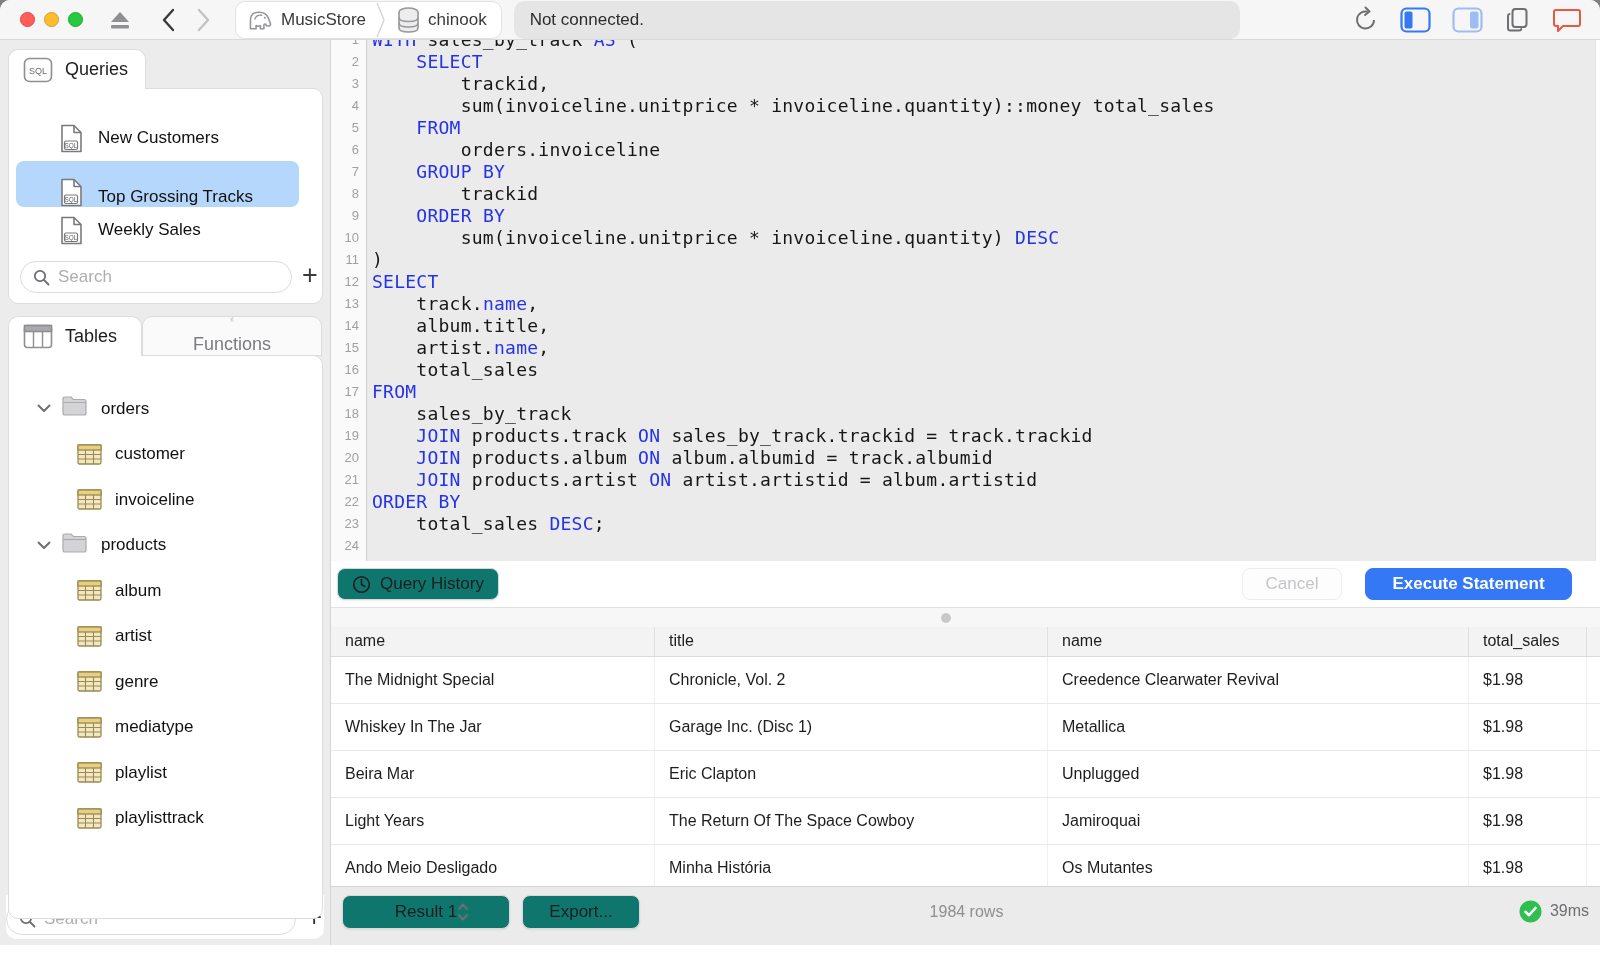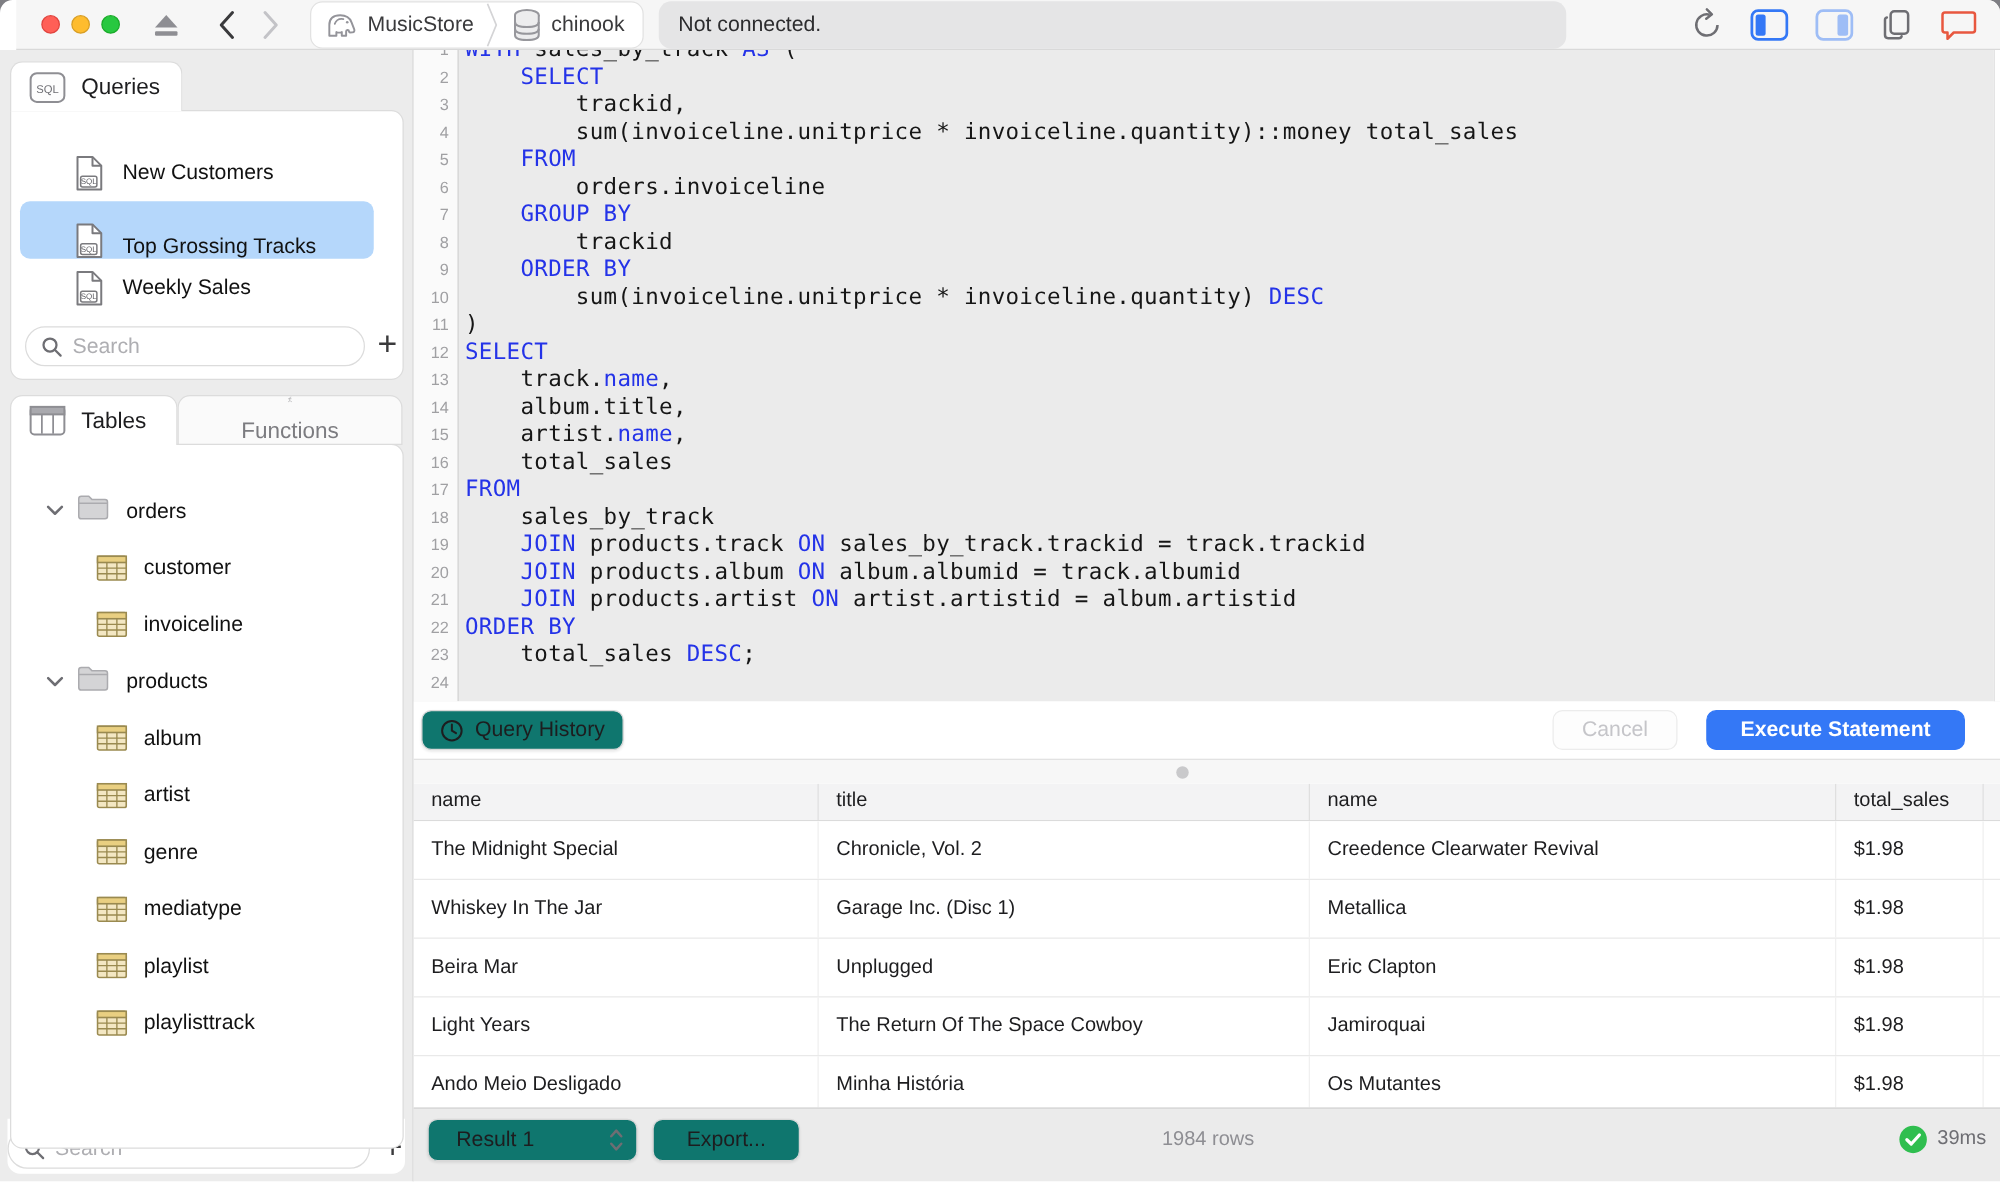--- a/index.html
+++ b/index.html
@@ -2,21 +2,21 @@
 <html><head>
 <meta charset="utf-8">
 <style>
   * { margin:0; padding:0; box-sizing:border-box; }
   html,body { background:#7e7e83; font-family:"Liberation Sans", sans-serif; }
   .window { position:relative; width:1600px; height:960px; background:#fff;
             border-radius:10px 10px 0 0; overflow:hidden; }
 
   
   .titlebar { position:relative; height:40px; background:#f6f6f6; border-bottom:1px solid #d9d9d9;
-              display:flex; align-items:center;margin-left:13px; }
+              display:flex; align-items:center; }
   .traffic { display:flex; gap:9px; margin-left:20px; }
   .dot { width:15px; height:15px; border-radius:50%; }
   .dot.red { background:#ff5f57; border:0.5px solid #e0443e; }
   .dot.yellow { background:#febc2e; border:0.5px solid #d89e24; }
   .dot.green { background:#28c840; border:0.5px solid #1aab29; }
   .tb-icon { display:flex; align-items:center; justify-content:center; }
   .eject { margin-left:26px; }
   .nav-back { margin-left:30px; }
   .nav-fwd { margin-left:22px; }
   .breadcrumb { margin-left:24px; height:38px; background:#fff; border:1px solid #e2e2e2;
@@ -95,21 +95,21 @@
   .grid-rows { height:232px; overflow:hidden; background:#fff; }
   .grid-row { display:grid; grid-template-columns:324px 393px 421px 118px 1fr; height:47px;
               border-bottom:1px solid #e9e9e9; }
   .grid-row .cell { display:flex; align-items:center; padding-left:14px; font-size:16px; color:#1d1d1f;
                     border-right:1px solid #f0f0f0; overflow:hidden; white-space:nowrap; }
 
   
   .bottombar { height:60px; background:#ebebeb; border-top:1px solid #d4d4d4; position:relative;
                display:flex; align-items:flex-start; padding:8px 13px 0 11px; }
   .bb-left { display:flex; gap:12px; }
-  .btn-result { width:168px; height:34px; justify-content:space-between; padding:0 10px 0 22px; box-shadow:0 1px 2px rgba(0,0,0,.08); }
+  .btn-result { width:168px; height:34px; padding:0 10px 0 22px; box-shadow:0 1px 2px rgba(0,0,0,.08); }
   .btn-export { width:118px; height:34px; box-shadow:0 1px 2px rgba(0,0,0,.08); }
   .bb-center { position:absolute; left:0; right:0; top:16px; text-align:center; font-size:16px; color:#8e8e93; pointer-events:none; }
   .bb-right { position:absolute; right:13px; top:13px; display:flex; align-items:center; gap:8px;
               font-size:16px; color:#6e6e73; }
 </style>
 </head>
 <body>
 
 <div class="window">
 
@@ -454,22 +454,22 @@
           </div>
           <div class="grid-row">
             <div class="cell">Whiskey In The Jar</div>
             <div class="cell">Garage Inc. (Disc 1)</div>
             <div class="cell">Metallica</div>
             <div class="cell">$1.98</div>
             <div class="cell"></div>
           </div>
           <div class="grid-row">
             <div class="cell">Beira Mar</div>
+            <div class="cell">Eric Clapton</div>
             <div class="cell">Unplugged</div>
-            <div class="cell">Eric Clapton</div>
             <div class="cell">$1.98</div>
             <div class="cell"></div>
           </div>
           <div class="grid-row">
             <div class="cell">Light Years</div>
             <div class="cell">The Return Of The Space Cowboy</div>
             <div class="cell">Jamiroquai</div>
             <div class="cell">$1.98</div>
             <div class="cell"></div>
           </div>

